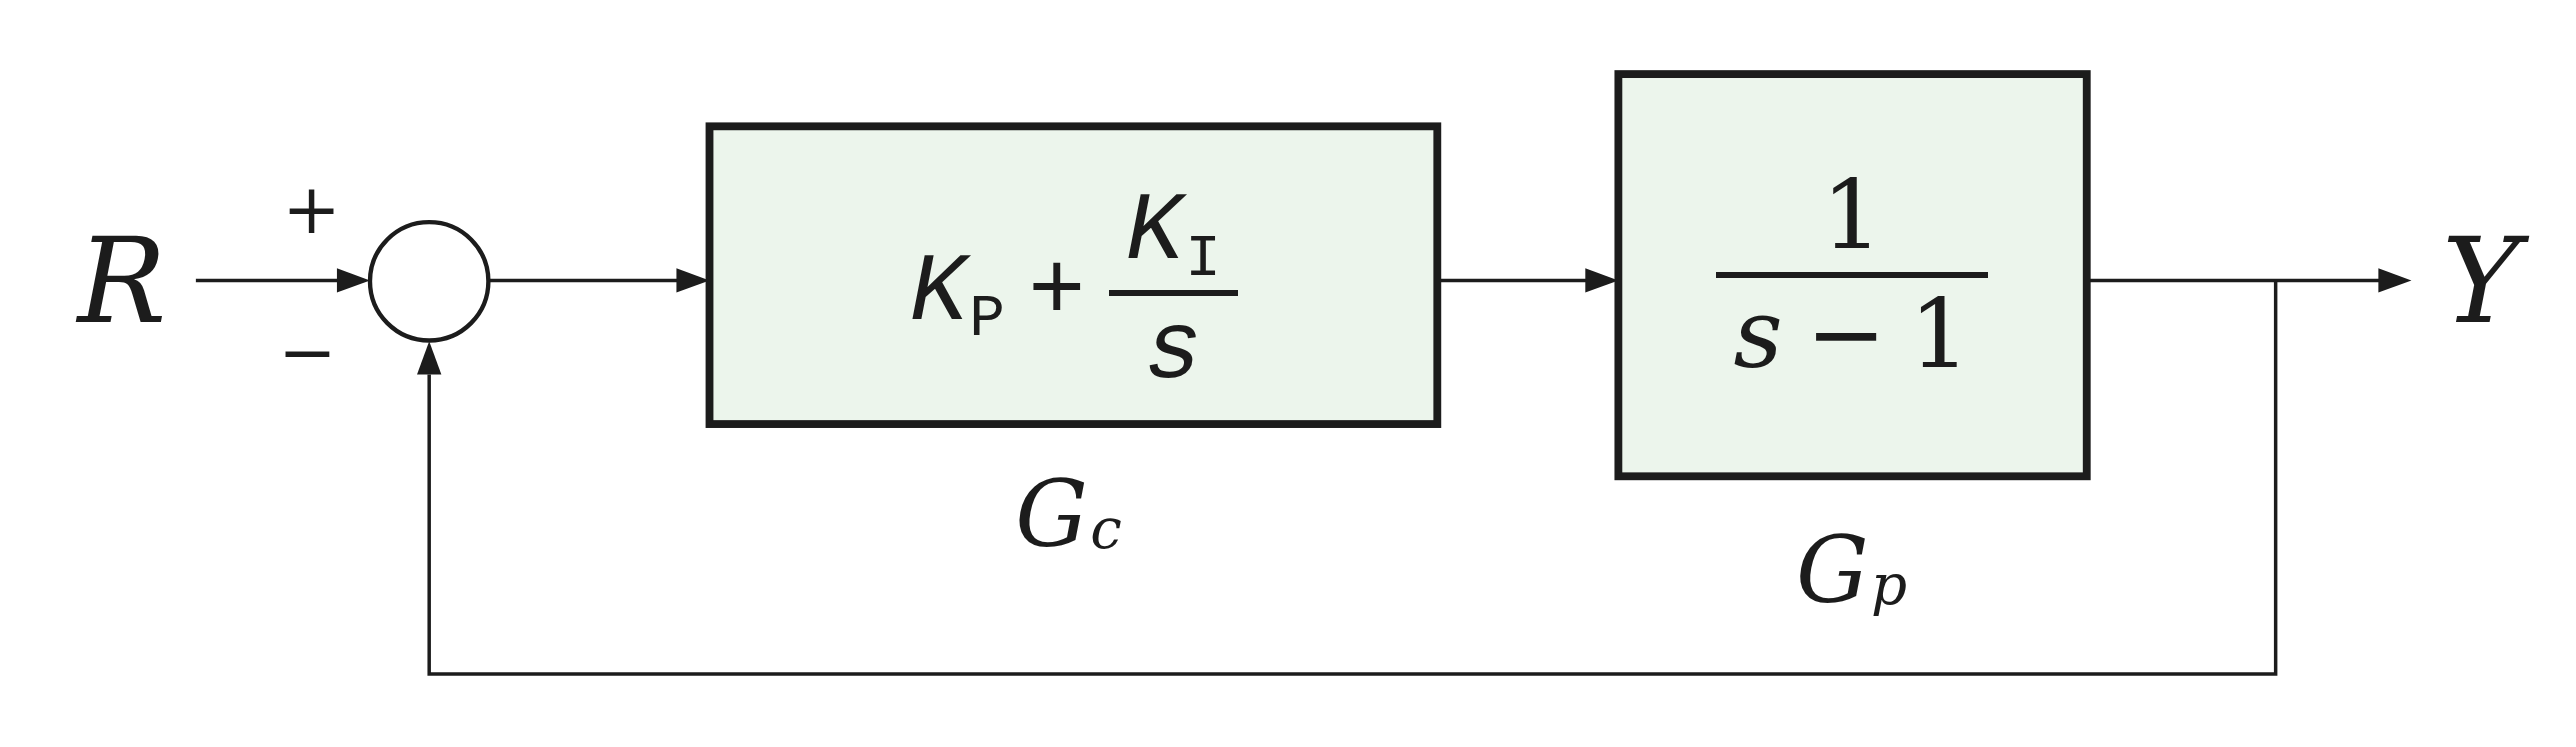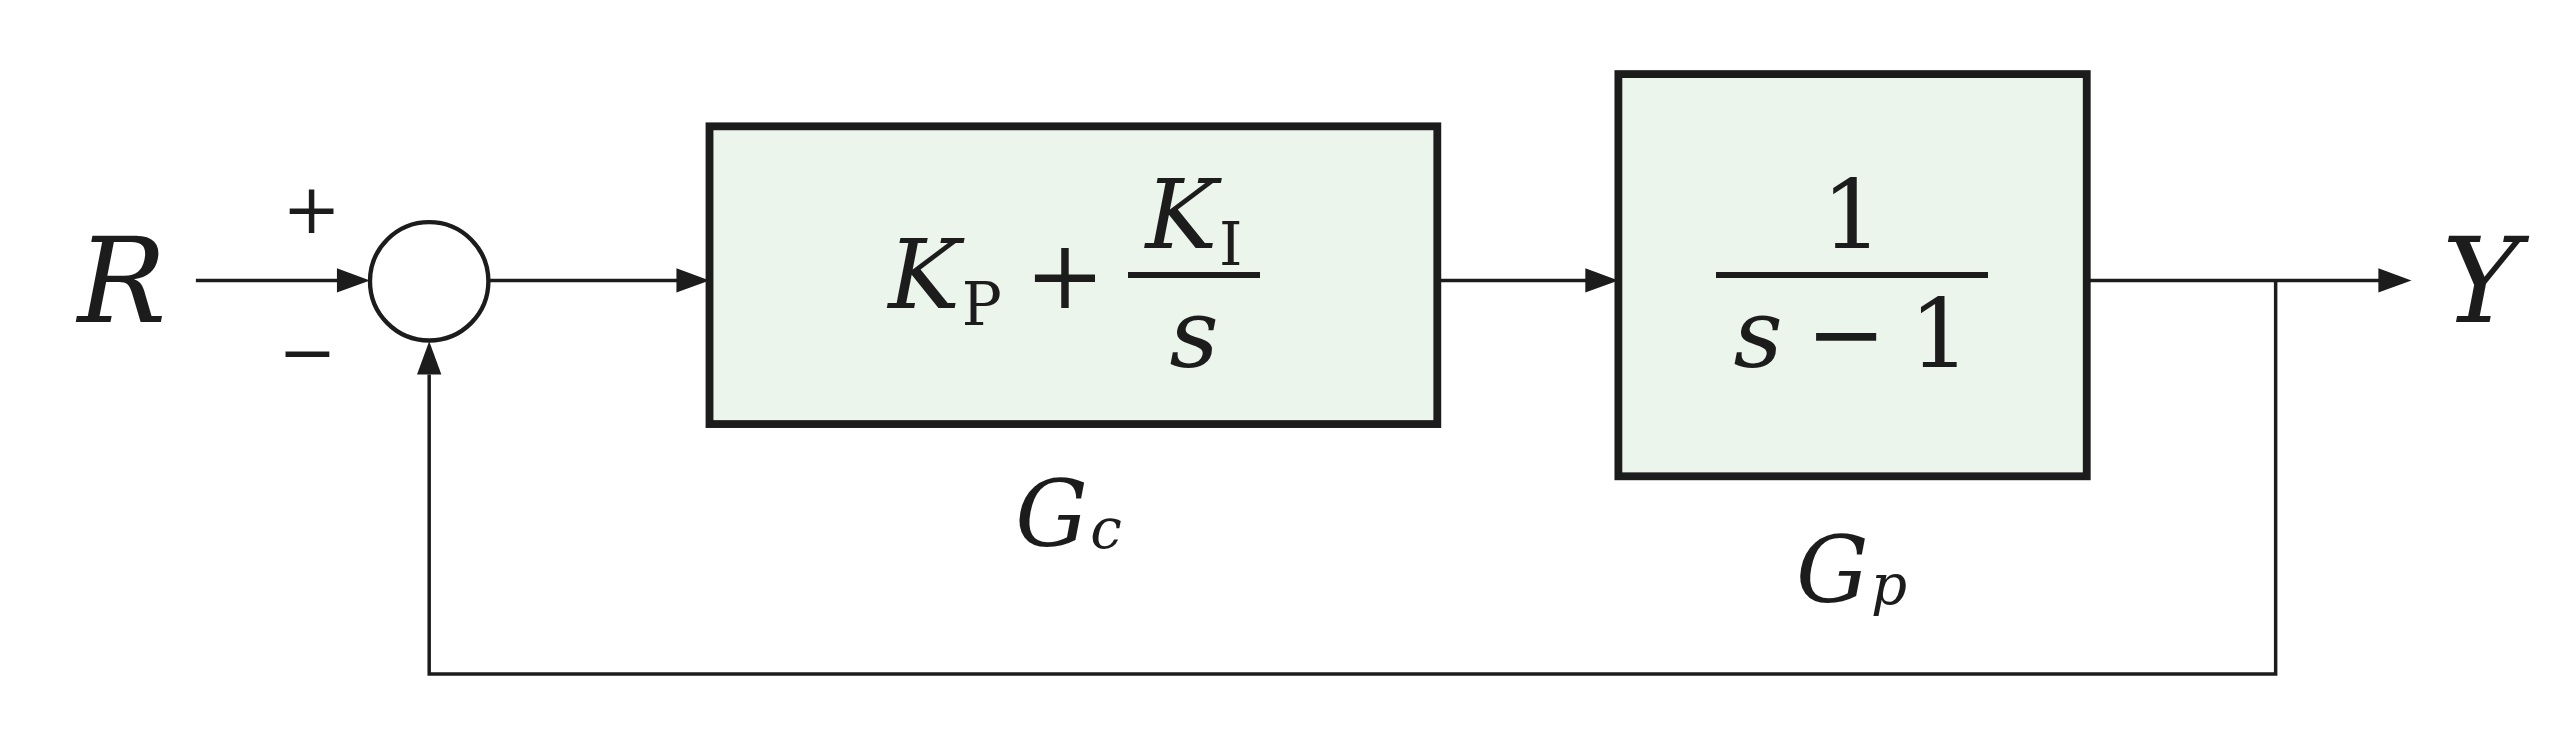--- a/index.html
+++ b/index.html
@@ -93,21 +93,21 @@
 
     <rect class="block-rect" x="1859" y="85" width="538" height="462" fill="#ecf5ec" stroke="#1c1c1c"></rect>
   </svg>
 
   <div class="overlay signal-label" style="left:35px; top:211px; width:174px; height:139px;">R</div>
 
   <div class="overlay sign-label" style="left:268px; top:161px; width:87px; height:96px;">+</div>
 
   <div class="overlay sign-label" style="left:264px; top:306px; width:87px; height:91px;">−</div>
 
-  <div class="overlay eq" style="left:710px; top:126px; width:728px; height:298px;">
+  <div class="overlay eq" style="left:710px; top:144px; width:728px; height:298px;font-family:Liberation Mono, monospace;">
     <div class="mrow">
       <span>
         <span class="mvar">K</span><span class="msub">P</span>
       </span>
       <span class="mop">+</span>
       <span class="frac">
         <span class="num">
           <span class="mvar">K</span>
             <span class="msub">I</span>
         </span>

